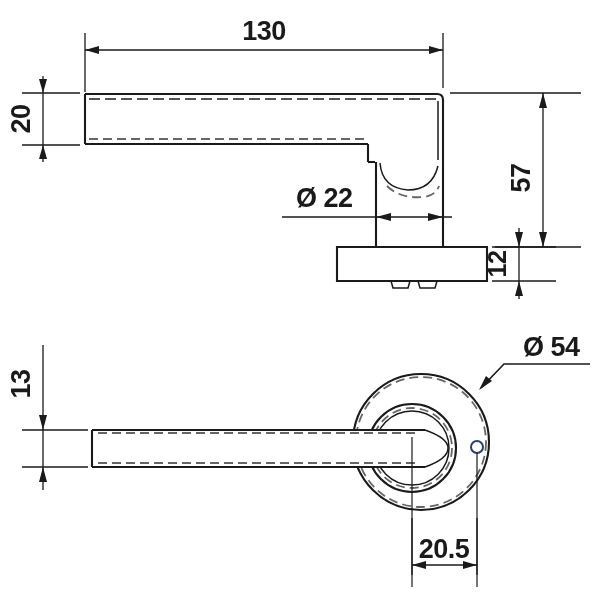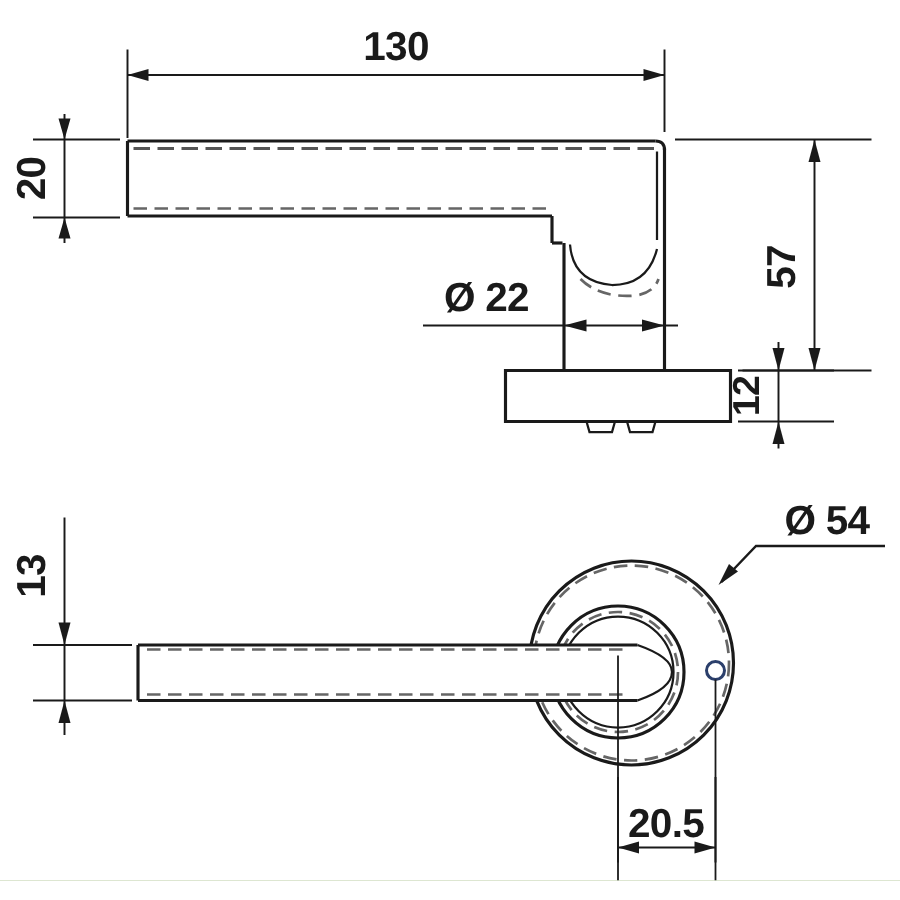--- a/index.html
+++ b/index.html
@@ -8,21 +8,21 @@
     padding: 0;
     background: #ffffff;
   }
   body {
     font-family: "Liberation Sans", sans-serif;
   }
   #drawing-root {
     position: relative;
     width: 600px;
     height: 587px;
-    background: #4d7c0f;
+    background: #bef264;
     overflow: hidden;
   }
   svg#tech-drawing {
     display: block;
     width: 600px;
     height: 600px;
   }
   .dim-text {
     font-family: "Liberation Sans", sans-serif;
     font-size: 27px;

